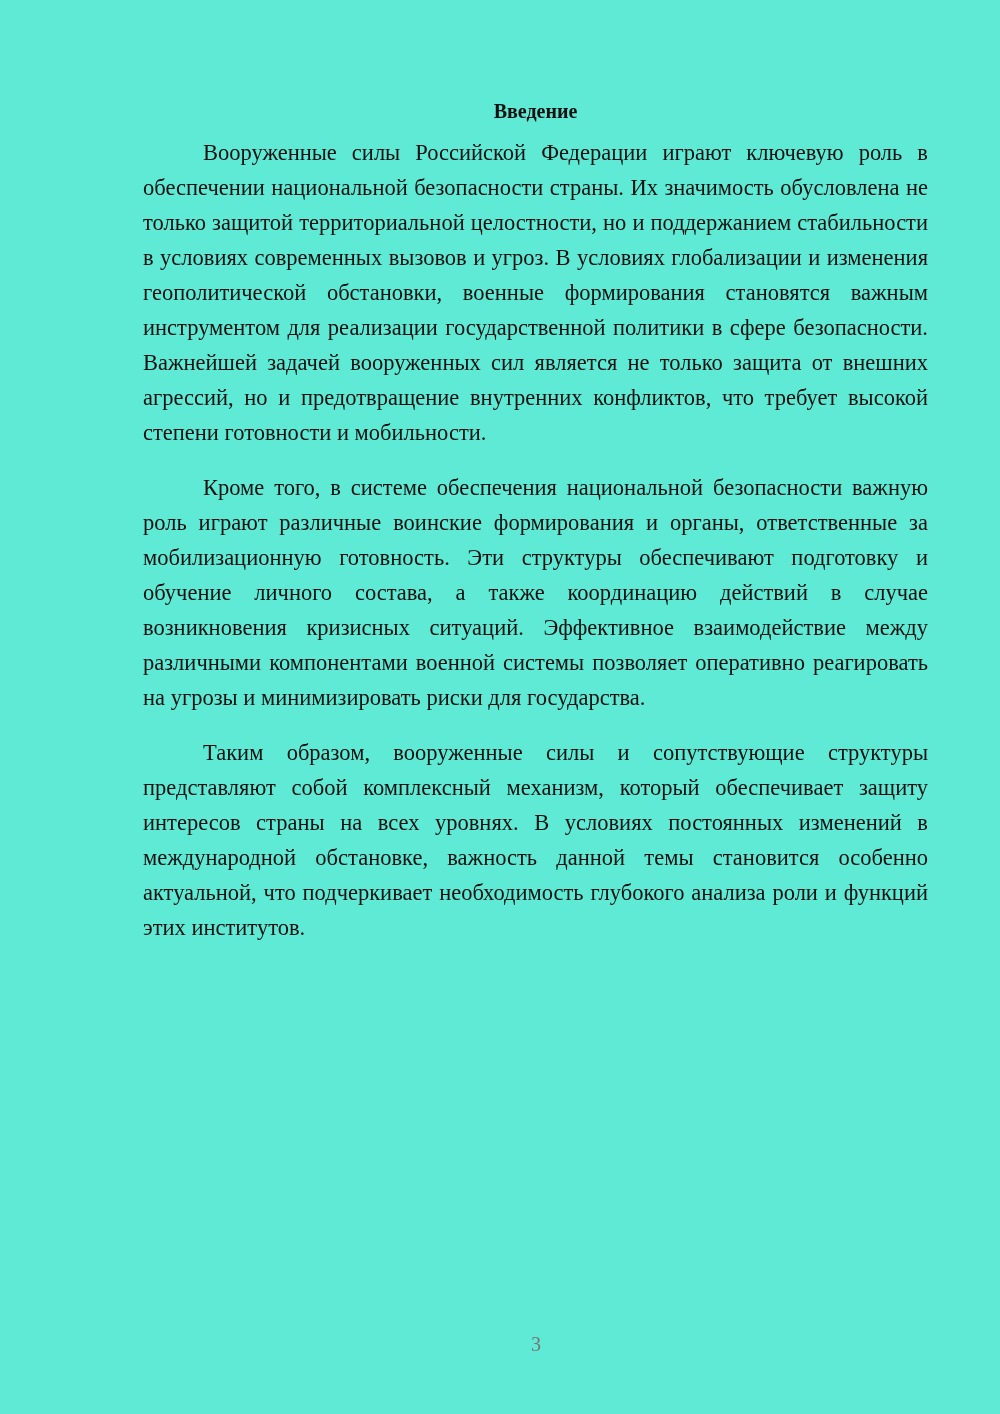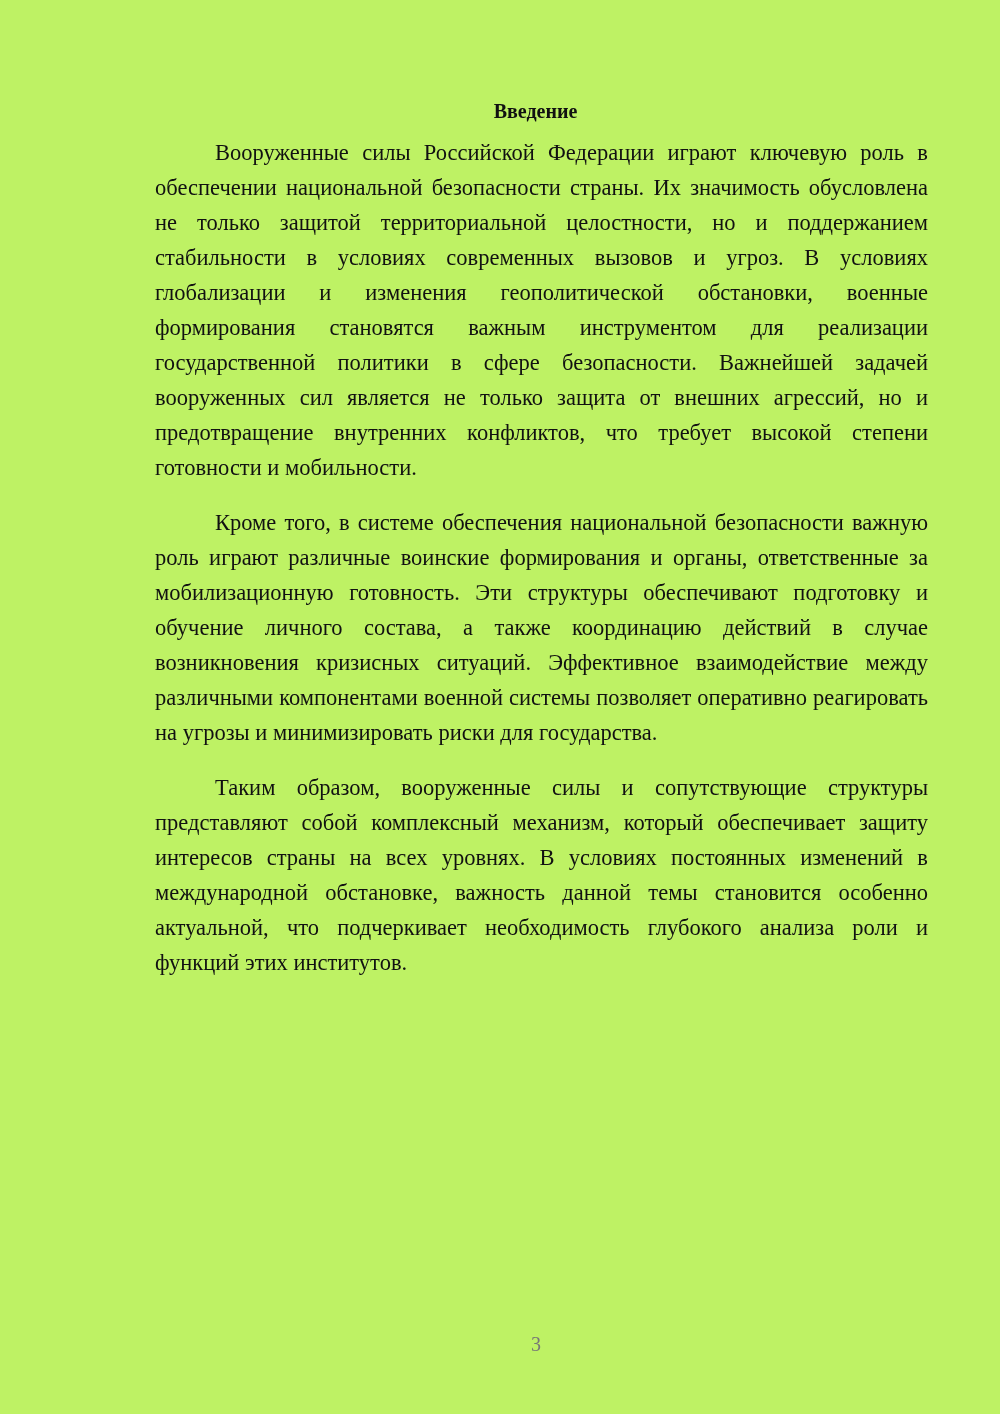--- a/index.html
+++ b/index.html
@@ -1,24 +1,24 @@
 <!DOCTYPE html>
 <html><head>
 <meta charset="utf-8">
 <style>
   html, body { margin: 0; padding: 0; background: #ffffff; }
   body { width: 1000px; height: 1414px; position: relative; overflow: hidden; }
-  .page { position: absolute; left: 0; top: 0; width: 1000px; height: 1414px; background: #bef264; }
+  .page { position: absolute; left: 0; top: 0; width: 1000px; height: 1414px; background: #5eead4; }
   .content {
     position: absolute; left: 143px; top: 95px; width: 785px;
     font-family: "Liberation Serif", serif; font-size: 22.5px; line-height: 35px;
     color: #111;
   }
   .title { text-align: center; font-weight: bold; margin: 0 0 8px 0; font-size: 20px; line-height: 32px; }
-  .para { text-align: justify; text-indent: 60px; margin: 0 0 20px 12px; }
+  .para { text-align: justify; text-indent: 60px; margin: 0 0 20px 0; }
   .pagenum {
     position: absolute; left: 0; width: 1072px; top: 1333px; text-align: center;
     font-family: "Liberation Serif", serif; font-size: 20px; color: #777;
   }
 </style>
 </head>
 <body>
 
 <div class="page">
   <div class="content">

